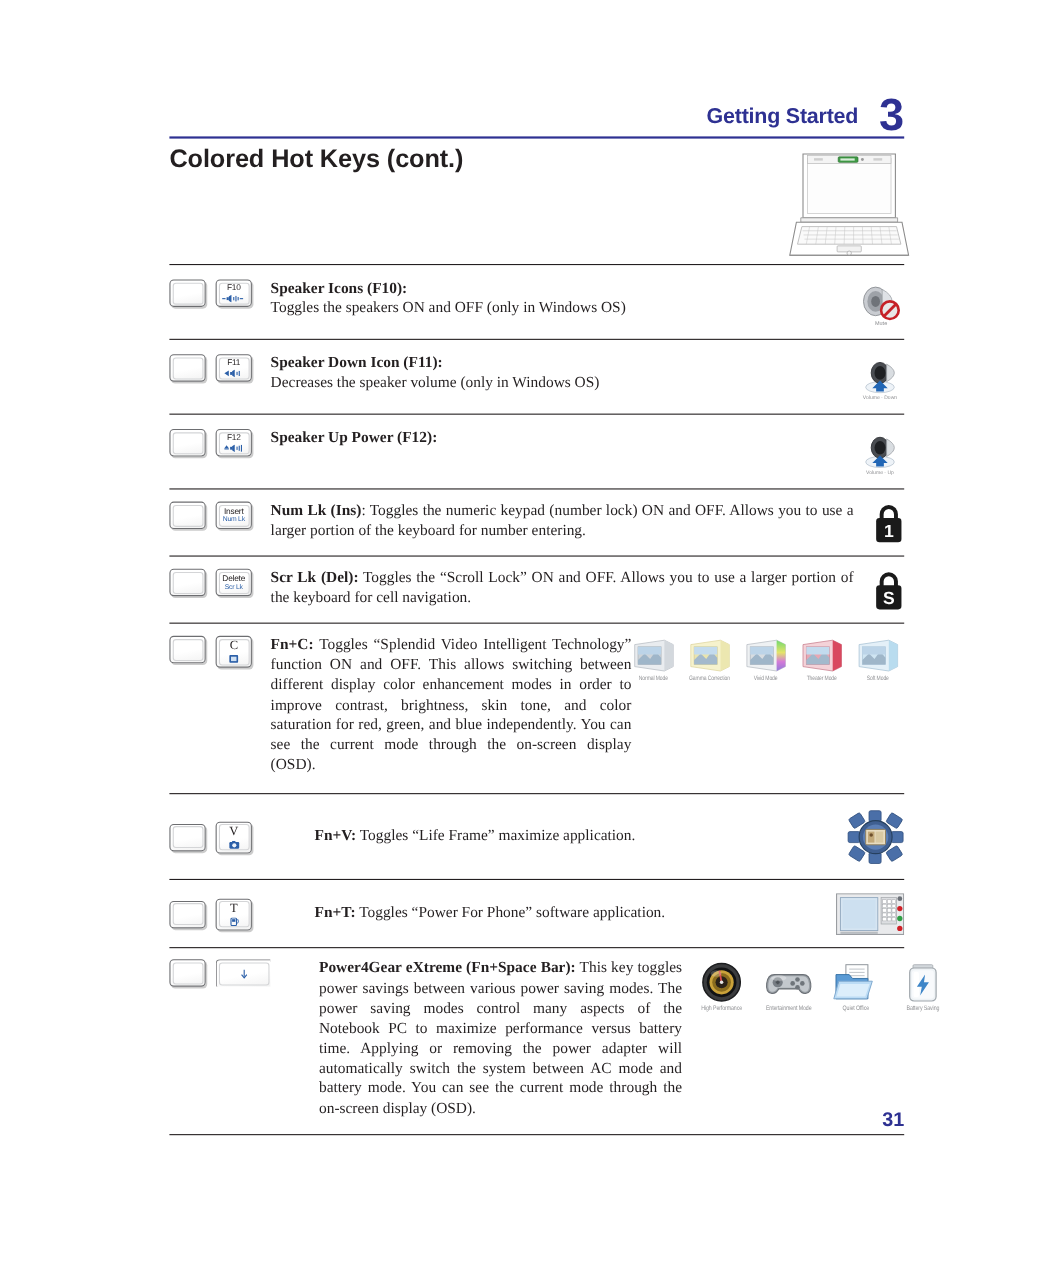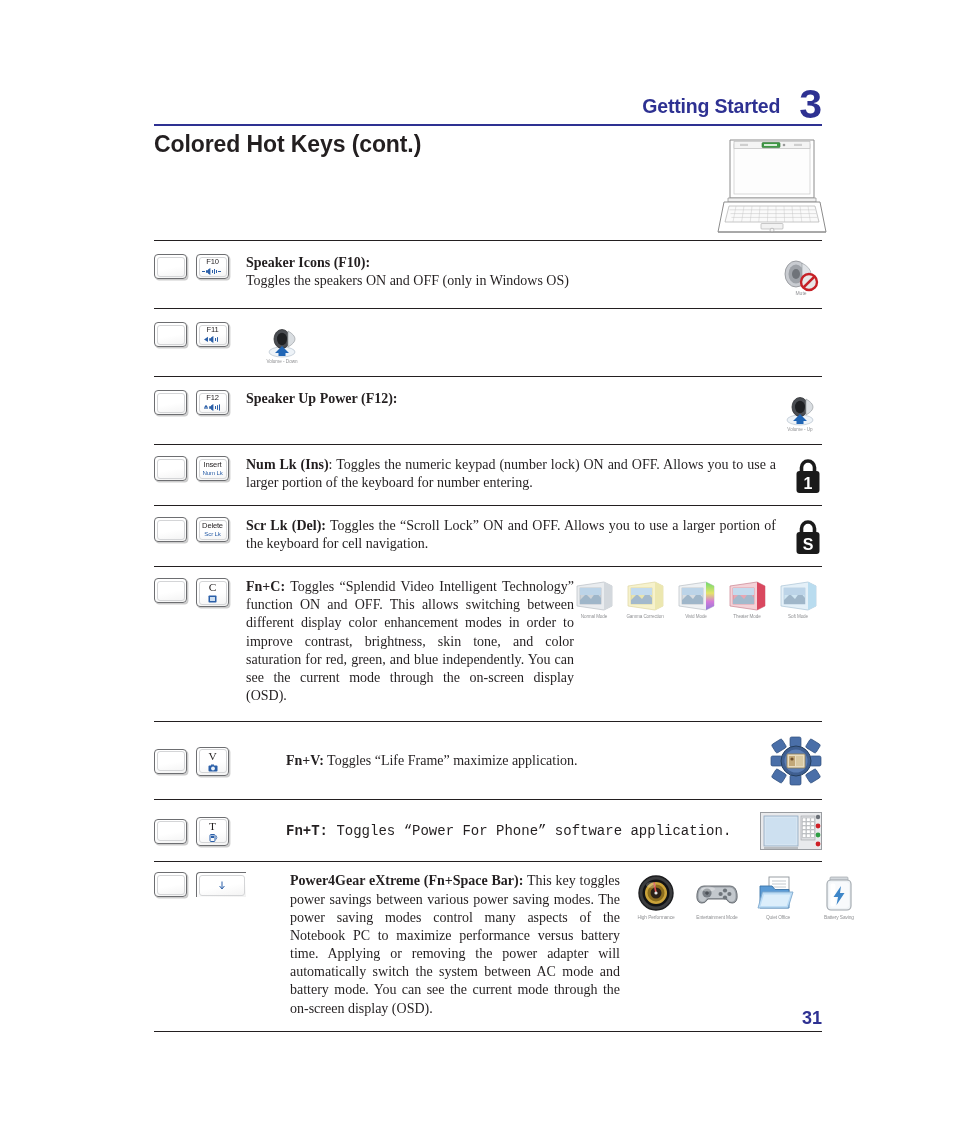--- a/index.html
+++ b/index.html
@@ -333,20 +333,24 @@
                 <g fill="#2b5fa8">
               <polygon points="2,3.4 6,0.8 6,6 2,3.4"></polygon>
               <polygon points="9,1.6 11.4,0 11.4,7 9,5.4"></polygon>
                   <rect x="7.2" y="2.2" width="1.8" height="2.6"></rect>
               <rect x="13" y="2" width="1" height="3"></rect>
                   <rect x="15" y="1.2" width="1" height="4.6"></rect>
             </g>
               </svg>
           </span>
         </div>
+      </div>
+      <div class="desc-cell">
+        <b>Speaker Down Icon (F11):</b><br>
+        <span>Decreases the speaker volume (only in Windows OS)</span>
       </div>
       <div class="icon-cell" style="width:58px;flex:0 0 58px;">
         <svg class="spk-icon" viewBox="0 0 42 42">
           <ellipse cx="20" cy="30" rx="13" ry="5" fill="#eef3f8" stroke="#b7c3cf" stroke-width="0.7"></ellipse>
           <ellipse cx="20" cy="17" rx="8" ry="9.5" fill="#4a4d52" stroke="#2e3034" stroke-width="0.8"></ellipse>
           <ellipse cx="20" cy="17" rx="5" ry="6.2" fill="#1e2023"></ellipse>
           <path d="M26 9 Q33 13 33 17 Q33 21 26 25 L26 9 Z" fill="#d9dde1" stroke="#9ca0a5" stroke-width="0.7"></path>
           <polygon points="20,24 27,31 23.5,31 23.5,34 16.5,34 16.5,31 13,31" fill="#2166b5"></polygon>
           <text x="20" y="41" font-family="Liberation Sans, sans-serif" font-size="4.6" fill="#8f9093" text-anchor="middle">Volume - Down</text>
         </svg>
@@ -566,21 +570,21 @@
           <span class="k-top big">T</span>
           <span class="k-sub">
             <svg width="10" height="8" viewBox="0 0 10 8">
                 <rect x="2" y="0.5" width="5" height="7" rx="1" fill="none" stroke="#2b5fa8" stroke-width="1"></rect>
                 <rect x="3" y="1.6" width="3" height="2.4" fill="#2b5fa8"></rect>
                 <path d="M8 1.5 Q9.6 3.5 8 5.5" fill="none" stroke="#2b5fa8" stroke-width="0.8"></path>
               </svg>
           </span>
         </div>
       </div>
-      <div class="desc-cell" style="padding-left:40px;font-family:Liberation Mono, monospace;">
+      <div class="desc-cell" style="padding-left:40px;">
         <b>Fn+T:</b><span> Toggles “Power For Phone” software application.</span>
       </div>
       <div class="icon-cell" style="width:66px;flex:0 0 66px;">
         <svg width="62" height="38" viewBox="0 0 62 38">
           <rect x="0.5" y="0.5" width="61" height="37" fill="#e9eaec" stroke="#9a9da1" stroke-width="1"></rect>
           <rect x="4" y="4" width="34" height="30" fill="#d6e5f2" stroke="#8fa7bd" stroke-width="0.8"></rect>
           <rect x="6" y="6" width="30" height="26" fill="#cde0f0"></rect>
           <rect x="41" y="4" width="14" height="24" fill="#dcdee1" stroke="#a8abaf" stroke-width="0.7"></rect>
           <g fill="#ffffff" stroke="#9ea1a5" stroke-width="0.4">
             <rect x="42.5" y="6" width="3.4" height="3.2"></rect>

